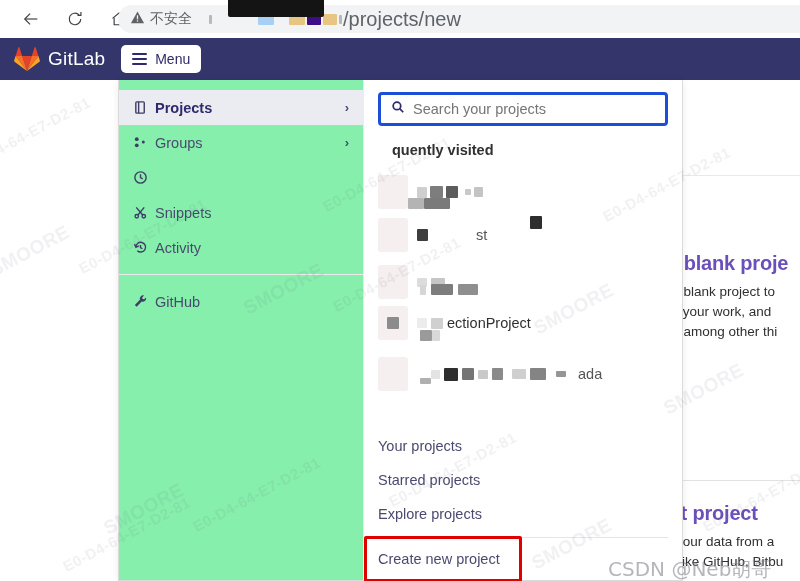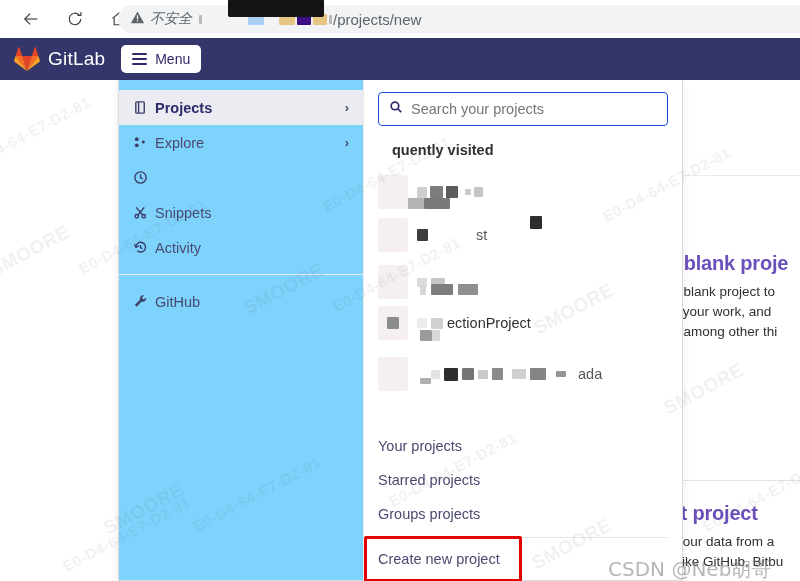--- a/index.html
+++ b/index.html
@@ -22,24 +22,23 @@
   }
   .nav-btn svg { display:block; }
   .omnibox {
     position:absolute; left:118px; top:5px; height:28px; width:700px;
     background:#f1f3f4; border-radius:14px; display:flex; align-items:center;
     padding: 0 12px; overflow:hidden;
   }
   .warn-icon { flex:none; margin-right:5px; color:#5f6368; }
   .omnibox-insecure {
     font-family:"DejaVu Sans", sans-serif; font-size:14px; color:#5f6368; white-space:nowrap;
-    margin-right:6px;
-    font-style:italic;
-  }
-  .url-tail { font-size:15px; color:#5f6368; white-space:nowrap; }
+    margin-right:16px;
+  }
+  .url-tail { font-size:20px; color:#5f6368; white-space:nowrap; }
   .redact-black {
     position:absolute; left:228px; top:0px; width:96px; height:17px;
     background:#141414; border-radius: 0 0 2px 2px;
   }
   .redact-sq { display:inline-block; height:11px; vertical-align:middle; margin:0 1px; }
 
   
   .gl-navbar {
     position:absolute; left:0; top:38px; width:800px; height:42px;
     background:#33356b; display:flex; align-items:center; padding-left:14px;
@@ -90,35 +89,35 @@
 
   
   .dropdown {
     position:absolute; left:118px; top:80px; width:565px; height:501px;
     background:#fff; border:1px solid #dbdbdb; border-top:none;
     box-shadow: 0 2px 8px rgba(0,0,0,.08);
     display:flex; z-index:20;
   }
   .dd-left {
     width:245px; flex:none; border-right:1px solid #ececec; padding-top:10px;
-    background:#7dd3fc;
+    background:#86efac;
   }
   .dd-item {
     display:flex; align-items:center; height:35px; padding:0 14px 0 14px;
     color:#4a4a70; font-size:14.5px; position:relative;
   }
   .dd-item.active { background:#ebebf2; color:#2f2a6b; font-weight:700; }
   .dd-item .ico { width:22px; flex:none; display:flex; align-items:center; color:#3d3d68; }
   .dd-item .lbl { flex:1; }
   .dd-item .chev { flex:none; color:#4a4a70; font-size:13px; font-weight:700; }
   .dd-sep { height:1px; background:#ececec; margin:9px 0 9px 0; }
 
   .dd-right { flex:1; display:flex; flex-direction:column; padding:12px 14px 0 14px; position:relative;}
   .search-box {
-    height:34px; border:1px solid #1d4ed8; border-radius:4px; display:flex; align-items:center;
+    height:34px; border:3px solid #1d4ed8; border-radius:4px; display:flex; align-items:center;
     padding:9px 10px; gap:8px; flex:none;
   }
   .search-box .sico { flex:none; color:#2f2a6b; }
   .search-box input {
     border:none; outline:none; font-size:14.5px; color:#888; width:100%;
     font-family:"Liberation Sans", sans-serif; background:transparent;
   }
   .freq-title {
     font-size:14.5px; font-weight:700; color:#303030; margin:16px 0 2px 14px;
     position:relative;
@@ -185,21 +184,21 @@
       </div>
 
       <div class="dd-item">
         <span class="ico">
           <svg width="15" height="15" viewBox="0 0 16 16" fill="currentColor">
             <circle cx="4" cy="4.5" r="2"></circle>
               <circle cx="4" cy="11" r="2"></circle>
               <circle cx="11" cy="7.5" r="1.6"></circle>
           </svg>
         </span>
-        <span class="lbl">Explore</span>
+        <span class="lbl">Groups</span>
         <span class="chev">›</span>
       </div>
 
       <div class="dd-item">
         <span class="ico">
           <svg width="15" height="15" viewBox="0 0 16 16" fill="none" stroke="currentColor" stroke-width="1.5">
             <circle cx="8" cy="8" r="6"></circle>
               <path d="M8 4.6V8l2.4 1.6"></path>
           </svg>
         </span>
@@ -331,21 +330,21 @@
       </div>
 
       <div class="dd-links">
         <div class="dd-link">
           <span>Your projects</span>
         </div>
         <div class="dd-link">
           <span>Starred projects</span>
         </div>
         <div class="dd-link">
-          <span>Groups projects</span>
+          <span>Explore projects</span>
         </div>
         <div class="sep"></div>
         <div class="create-wrap">
           <div class="red-box"></div>
           <div class="dd-link">
             <span>Create new project</span>
           </div>
         </div>
       </div>
 

